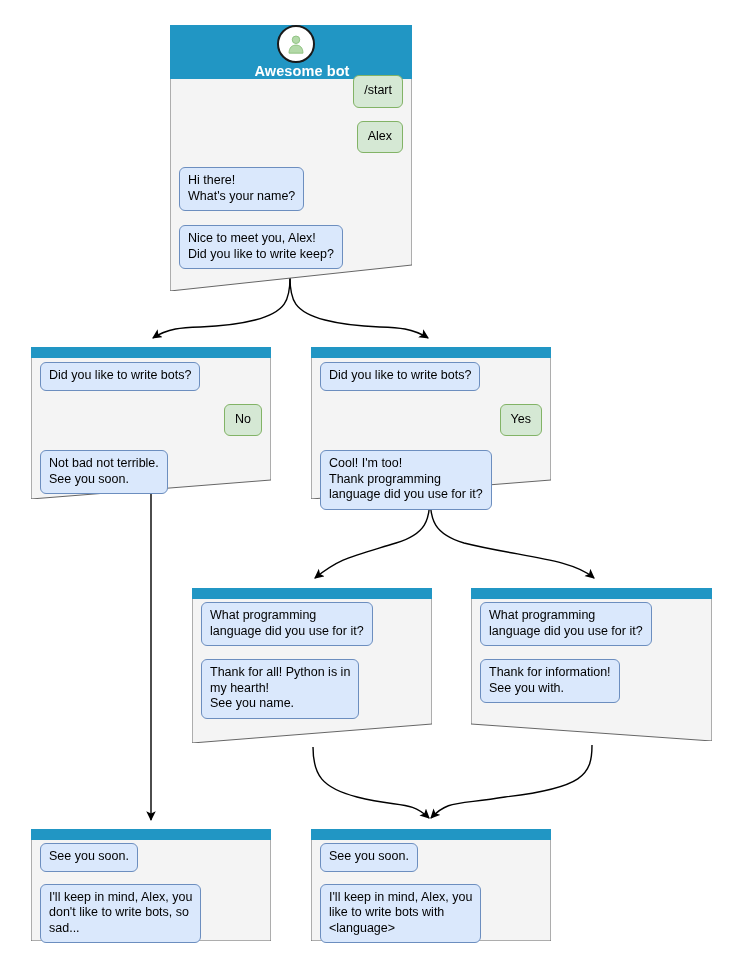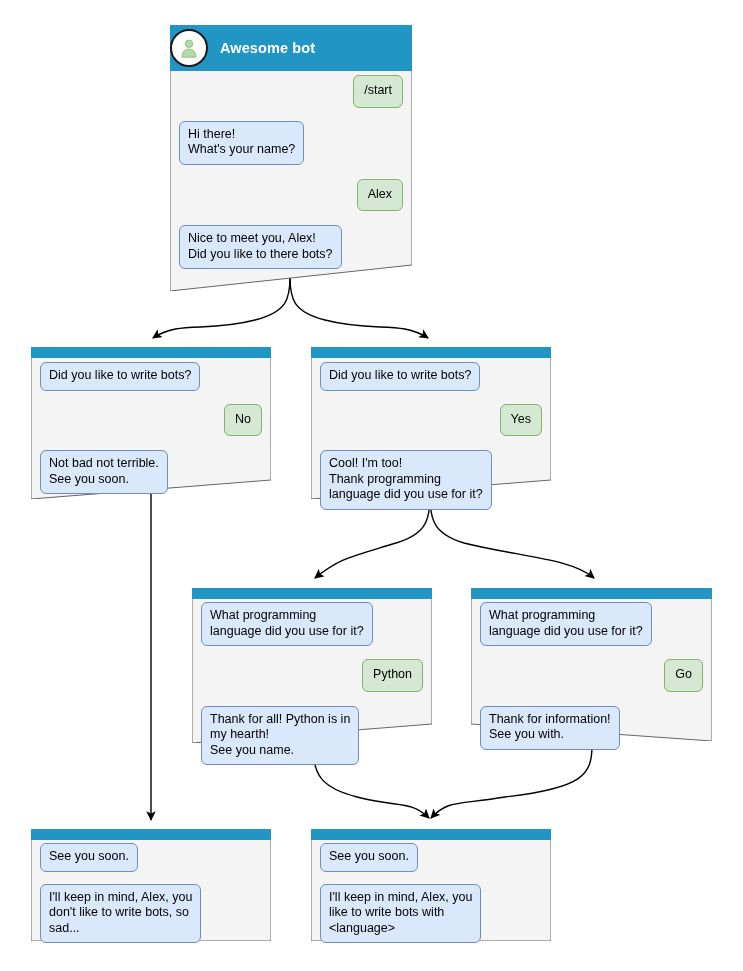--- a/index.html
+++ b/index.html
@@ -56,23 +56,24 @@
     left: 0;
     top: 0;
     width: 100%;
     box-sizing: border-box;
     display: flex;
     align-items: center;
     color: #ffffff;
     font-weight: bold;
   }
   .card-header.titled {
-    height: 46px;
-    padding-left: 0;
+    height: 54px;
+    padding-left: 10px;
     font-size: 14.5px;
+    flex-direction: column;
   }
   .card-header.plain {
     height: 11px;
   }
 
   .avatar {
     width: 38px;
     height: 38px;
     border-radius: 50%;
     background: #ffffff;
@@ -165,30 +166,30 @@
             <circle cx="12" cy="7.4" r="4.1" fill="#b3d9a8" stroke="#8cc07e" stroke-width="1"></circle>
             <path d="M4.4,22 C4.4,15.6 8,13.2 12,13.2 C16,13.2 19.6,15.6 19.6,22 Z" fill="#b3d9a8" stroke="#8cc07e" stroke-width="1"></path>
           </svg>
         </span>
         <span class="bot-title">Awesome bot</span>
       </div>
       <div class="msgs" style="top:50px;">
         <div class="row user" style="margin-bottom:13px;">
           <div class="bubble user">/start</div>
         </div>
+        <div class="row user" style="margin-bottom:14px;">
+          <div class="bubble user">Alex</div>
+        </div>
         <div class="row bot" style="margin-bottom:14px;">
           <div class="bubble bot">Hi there!
 What's your name?</div>
         </div>
-        <div class="row user" style="margin-bottom:14px;">
-          <div class="bubble user">Alex</div>
-        </div>
         <div class="row bot">
           <div class="bubble bot">Nice to meet you, Alex!
-Did you like to there bots?</div>
+Did you like to write keep?</div>
         </div>
       </div>
     </div>
   </div>
 
   <div class="card" style="left:31px; top:347px; width:240px; height:152px;">
     <svg class="card-shape" viewBox="0 0 240 152" preserveAspectRatio="none">
       <path d="M0,0 L240,0 L240,133 L0,152 Z" fill="#f4f4f4" stroke="#666666" stroke-width="1"></path>
     </svg>
     <div class="card-inner">
@@ -234,46 +235,40 @@
     <svg class="card-shape" viewBox="0 0 240 155" preserveAspectRatio="none">
       <path d="M0,0 L240,0 L240,136 L0,155 Z" fill="#f4f4f4" stroke="#666666" stroke-width="1"></path>
     </svg>
     <div class="card-inner">
       <div class="card-header plain" style="background:#2196c4;"></div>
       <div class="msgs" style="top:14px;">
         <div class="row bot" style="margin-bottom:13px;">
           <div class="bubble bot">What programming
 language did you use for it?</div>
         </div>
-        <div class="row user" style="margin-bottom:14px;">
-          <div class="bubble user">Python</div>
-        </div>
         <div class="row bot">
           <div class="bubble bot">Thank for all! Python is in
 my hearth!
 See you name.</div>
         </div>
       </div>
     </div>
   </div>
 
   <div class="card" style="left:471px; top:588px; width:241px; height:153px;">
     <svg class="card-shape" viewBox="0 0 241 153" preserveAspectRatio="none">
       <path d="M0,0 L241,0 L241,153 L0,136 Z" fill="#f4f4f4" stroke="#666666" stroke-width="1"></path>
     </svg>
     <div class="card-inner">
       <div class="card-header plain" style="background:#2196c4;"></div>
       <div class="msgs" style="top:14px;">
         <div class="row bot" style="margin-bottom:13px;">
           <div class="bubble bot">What programming
 language did you use for it?</div>
         </div>
-        <div class="row user" style="margin-bottom:14px;">
-          <div class="bubble user">Go</div>
-        </div>
         <div class="row bot">
           <div class="bubble bot">Thank for information!
 See you with.</div>
         </div>
       </div>
     </div>
   </div>
 
   <div class="card" style="left:31px; top:829px; width:240px; height:112px;">
     <svg class="card-shape" viewBox="0 0 240 112" preserveAspectRatio="none">

